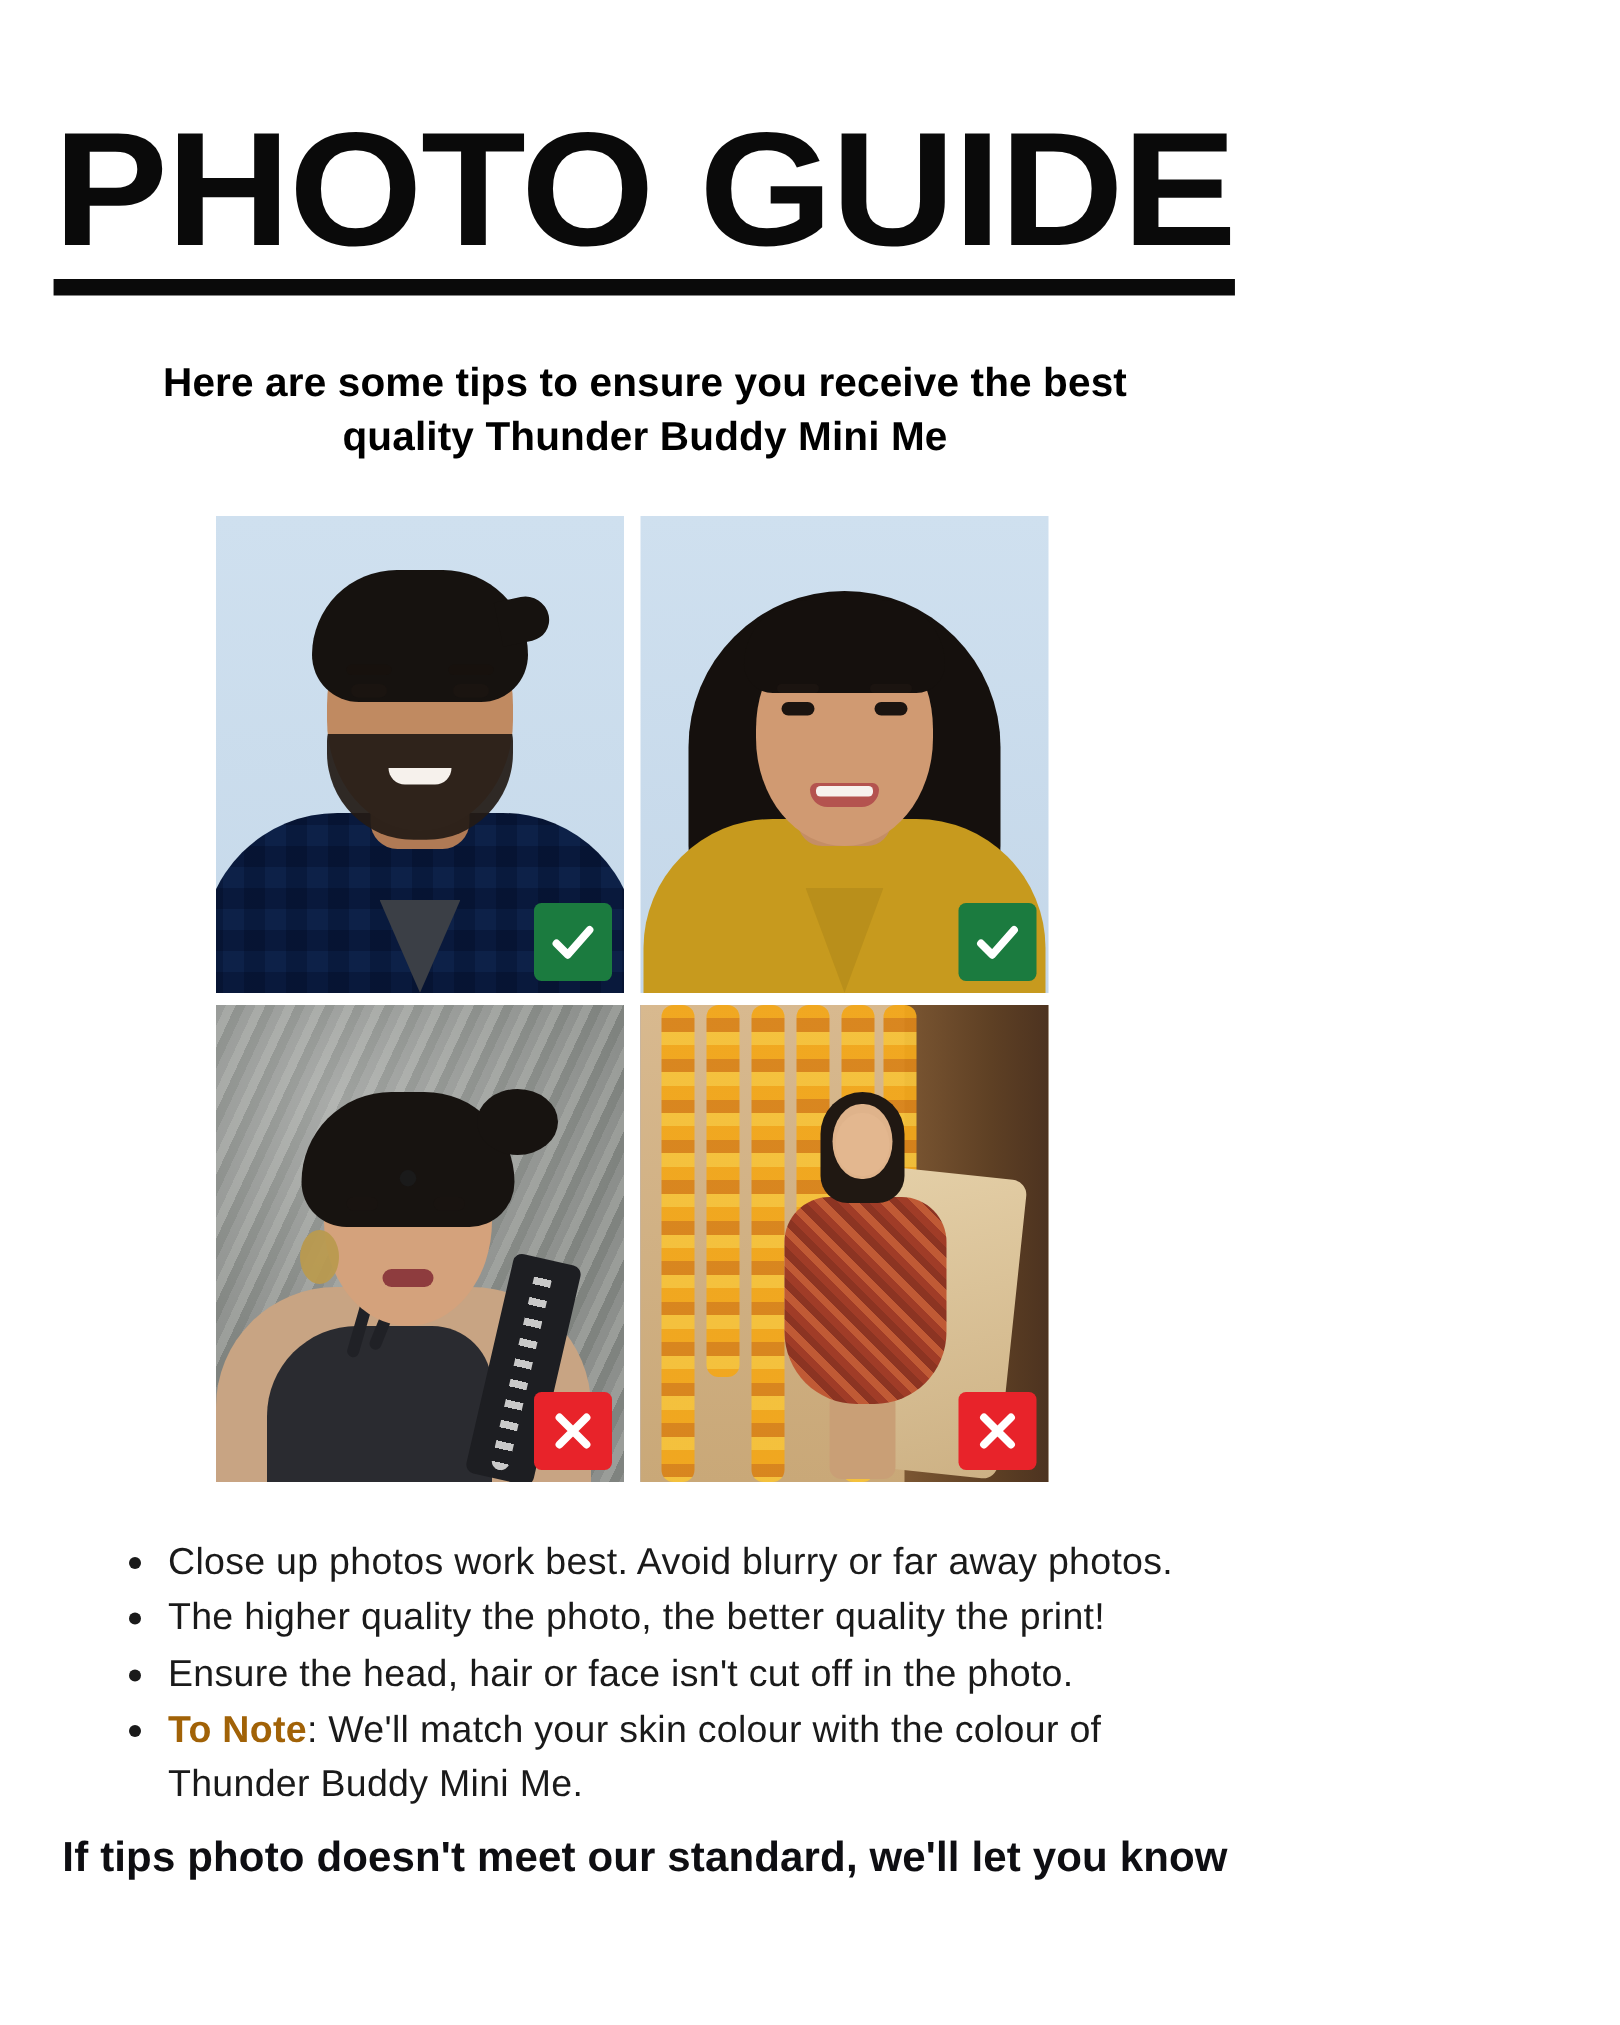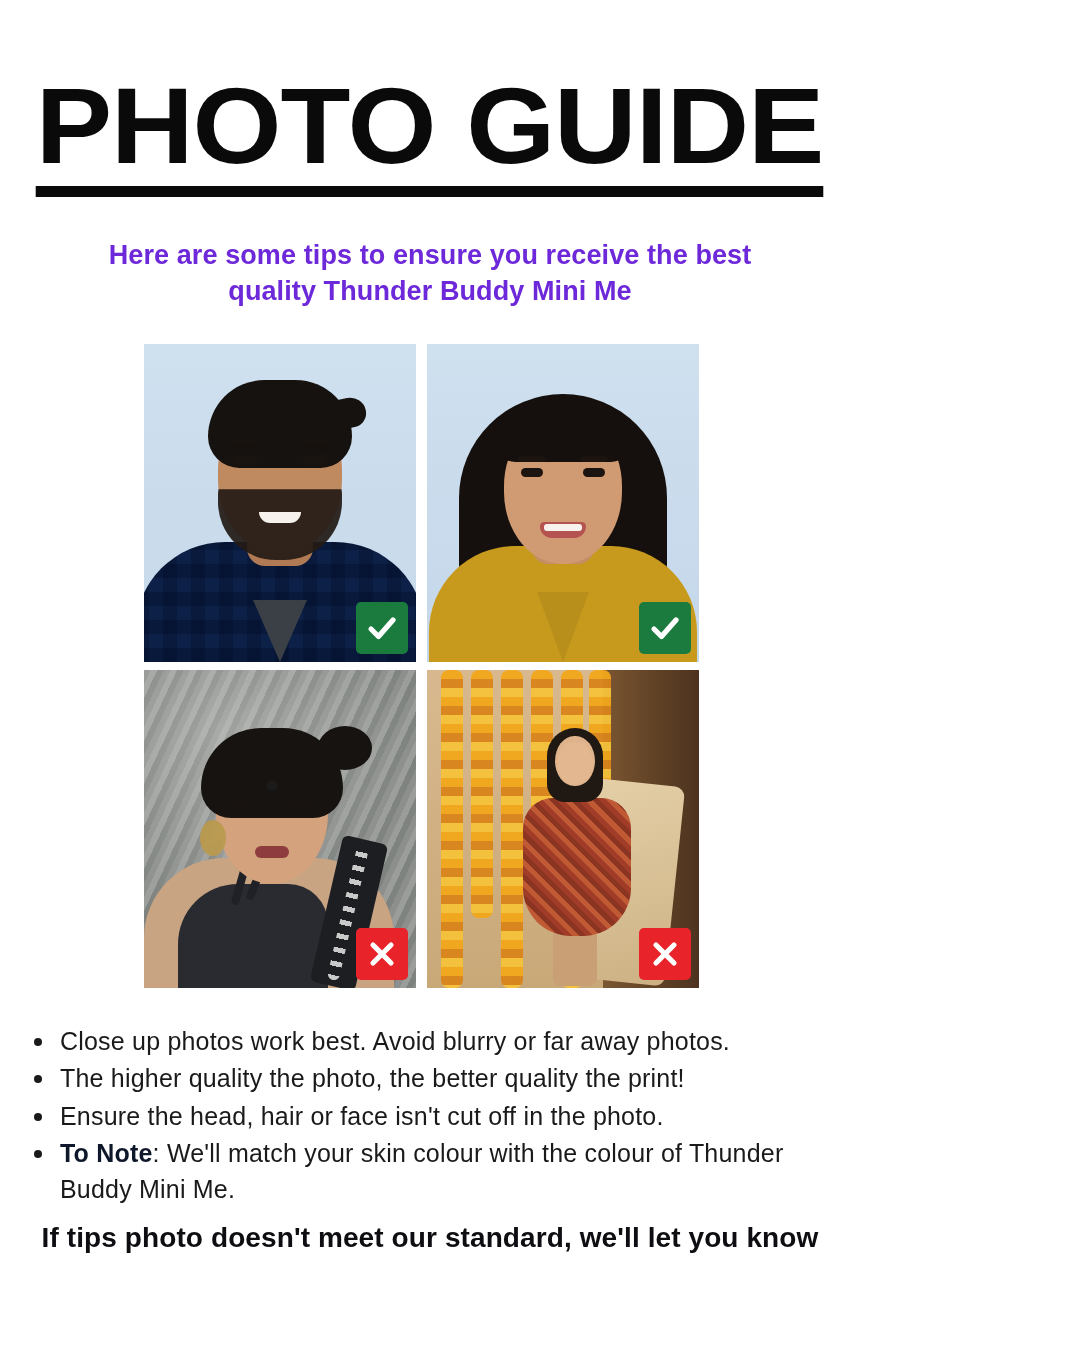--- a/index.html
+++ b/index.html
@@ -39,21 +39,21 @@
     transform: scaleX(1.06);
   }
 
   .subtitle {
     margin: 40px auto 0 auto;
     width: 700px;
     text-align: center;
     font-size: 27px;
     line-height: 1.35;
     font-weight: 700;
-    color: #6d28d9;
+    color: #000000;
     letter-spacing: 0.1px;
   }
 
   
   .grid {
     margin: 34px auto 0 auto;
     width: 572px;
     display: grid;
     grid-template-columns: 272px 272px;
     grid-template-rows: 318px 318px;
@@ -291,21 +291,21 @@
     background: #201812; border-radius: 28px 28px 18px 18px;
   }
   .p4 .face {
     position: absolute; left: 130px; top: 72px; width: 36px; height: 42px;
     background: #e3b78f; border-radius: 18px/22px;
   }
 
   
   .bullets {
     margin: 36px 0 0 0;
-    padding: 0 72px 0 60px;
+    padding: 0 72px 0 112px;
     list-style: none;
   }
   .bullets li {
     position: relative;
     font-size: 25px;
     line-height: 1.42;
     color: #1a1a1a;
     letter-spacing: 0.2px;
     margin-bottom: 2px;
   }
@@ -313,21 +313,21 @@
     content: "";
     position: absolute;
     left: -26px;
     top: 14px;
     width: 8px;
     height: 8px;
     background: #1a1a1a;
     border-radius: 50%;
   }
   .note-label {
-    color: #0f172a;
+    color: #a16207;
     font-weight: 700;
   }
 
   .footer {
     position: absolute;
     left: 0;
     right: 0;
     top: 1222px;
     text-align: center;
     font-size: 28px;

